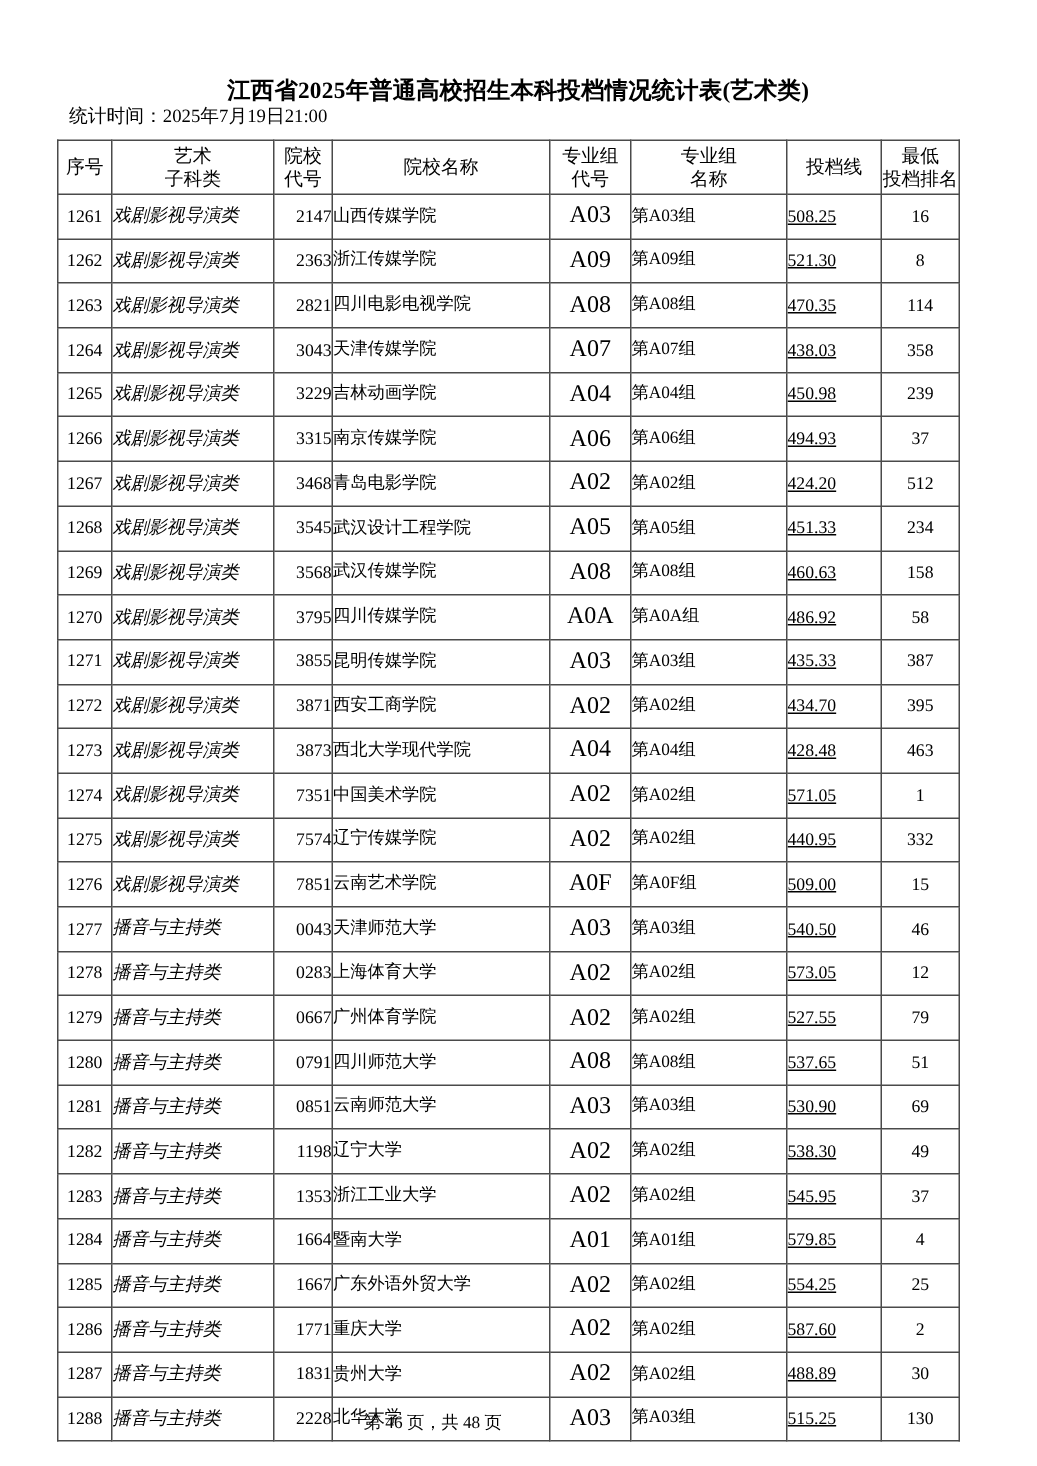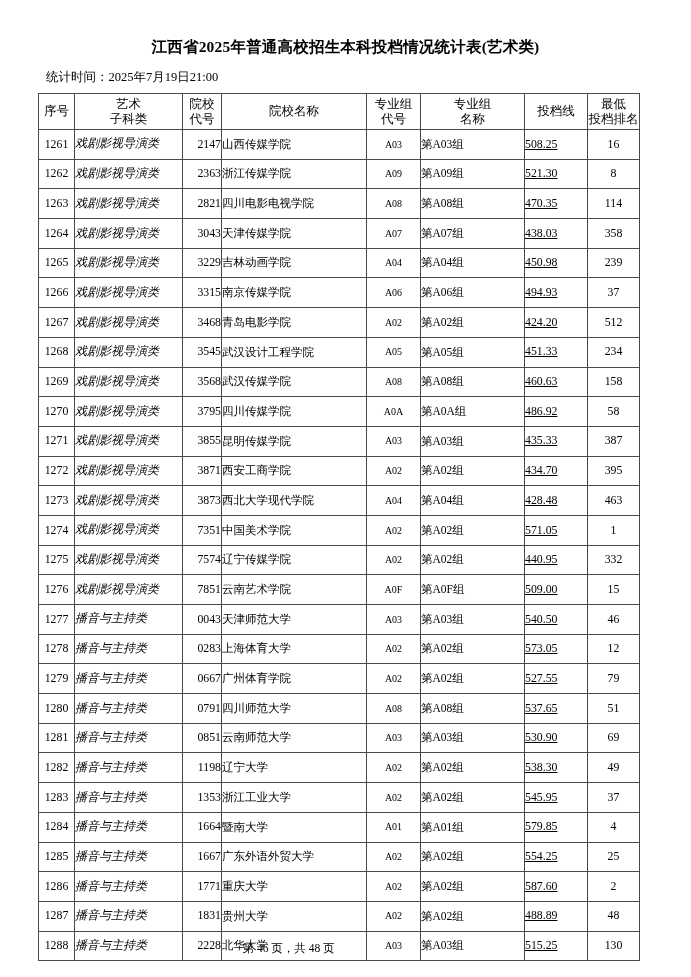--- a/index.html
+++ b/index.html
@@ -16,21 +16,21 @@
     overflow: hidden;
   }
   .page {
     width: 691px;
     height: 977px;
     position: relative;
     box-sizing: border-box;
   }
   .doc-title {
     position: absolute;
-    top: 37px;
+    top: 50px;
     left: 0;
     width: 691px;
     text-align: center;
     font-size: 15.5px;
     font-weight: bold;
     letter-spacing: 0.2px;
     white-space: nowrap;
   }
   .stat-time {
     position: absolute;
@@ -76,21 +76,21 @@
   col.c-insname{ width: 145px; }
   col.c-grpcode{ width: 54px; }
   col.c-grpname{ width: 104px; }
   col.c-score  { width: 63px; }
   col.c-rank   { width: 52px; }
 
   td.seq      { text-align: center; font-size: 11.8px; margin-left: 17px; }
   td.subcat   { text-align: left;  padding-left: 4px; font-size: 12px; font-style: italic; }
   td.inscode  { text-align: right; padding-right: 4px; font-size: 11.8px; }
   td.insname  { text-align: left;  padding-left: 5px; font-size: 11.5px; }
-  td.grpcode  { text-align: center; font-size: 10px; }
+  td.grpcode  { text-align: center; font-size: 16px; }
   td.grpname  { text-align: left;  padding-left: 5px; font-size: 11.5px; }
   td.score    { text-align: left; font-size: 11.8px; text-decoration: underline; }
   td.rank     { text-align: center; font-size: 11.8px; }
 
   .footer {
     position: absolute;
     top: 941px;
     left: 0;
     width: 577px;
     text-align: center;
@@ -412,21 +412,21 @@
           <td class="rank">2</td>
         </tr>
         <tr>
           <td class="seq">1287</td>
           <td class="subcat">播音与主持类</td>
           <td class="inscode">1831</td>
           <td class="insname">贵州大学</td>
           <td class="grpcode">A02</td>
           <td class="grpname">第A02组</td>
           <td class="score">488.89</td>
-          <td class="rank">48</td>
+          <td class="rank">30</td>
         </tr>
         <tr>
           <td class="seq">1288</td>
           <td class="subcat">播音与主持类</td>
           <td class="inscode">2228</td>
           <td class="insname">北华大学</td>
           <td class="grpcode">A03</td>
           <td class="grpname">第A03组</td>
           <td class="score">515.25</td>
           <td class="rank">130</td>

